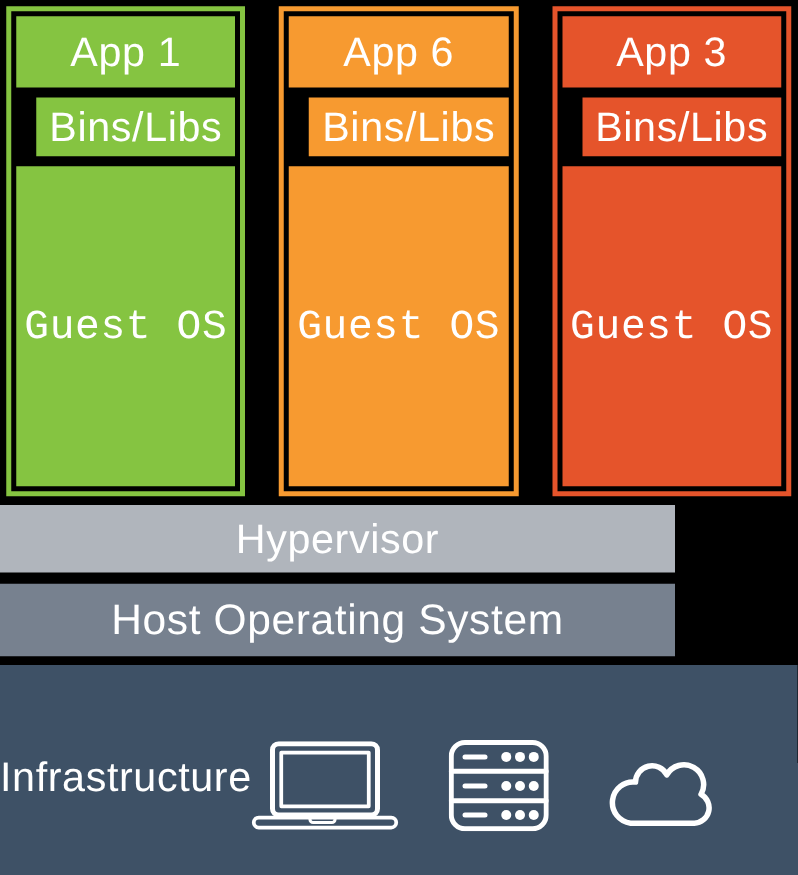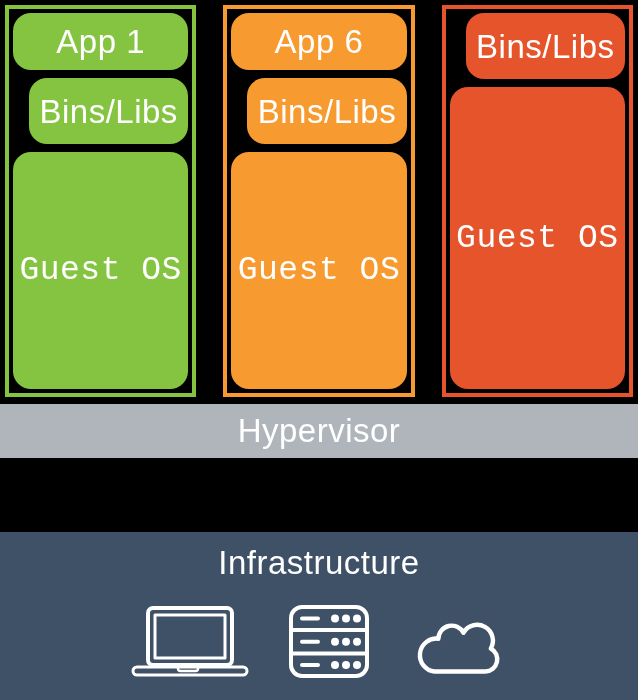--- a/index.html
+++ b/index.html
@@ -26,39 +26,38 @@
     background: var(--bg, #000);
   }
   .vm1 { --c: var(--vm1); }
   .vm2 { --c: var(--vm2); }
   .vm3 { --c: var(--vm3); }
   .box {
     background: var(--c);
     display: flex; align-items: center; justify-content: center;
     font-size: 33px; line-height: 1; color: var(--text, #fff);
     letter-spacing: 0.5px;
-    border-radius: 18px;
   }
   .box.app   { height: 57px; }
-  .box.bins  { height: 66px; margin-left: 16px; }
+  .box.bins  { height: 47px; margin-left: 16px; }
   .box.guest { flex: 1; font-family: Liberation Mono, monospace; }
 
   
   .layer {
-    position: absolute; left: 0; width: 638px;
+    position: absolute; left: 0; width: 540px;
     display: flex; align-items: center; justify-content: center;
     font-size: 33px; letter-spacing: 0.5px;
   }
   .hypervisor { top: 404px; height: 54px; background: var(--hypervisor); }
   .hostos     { top: 467px; height: 58px; background: var(--hostos); font-size: 34px; }
 
   .infra {
     position: absolute; left: 0; top: 532px; width: 638px; height: 168px;
     background: var(--infra);
-    display: flex; flex-direction: column; align-items: center;
+    display: flex; align-items: center;
   }
   .infra-title {
     margin-top: 13px;
     font-size: 33px; letter-spacing: 0.5px; line-height: 1.1;
   }
   .icons {
     margin-top: 24px;
     display: flex; align-items: flex-end; gap: 40px;
   }
   .icons svg { display: block; }
@@ -76,30 +75,34 @@
       <div class="box guest">Guest OS</div>
     </div>
 
     <div class="vm vm2">
       <div class="box app">App 6</div>
       <div class="box bins">Bins/Libs</div>
       <div class="box guest">Guest OS</div>
     </div>
 
     <div class="vm vm3">
+      <div class="box app">App 3</div>
       <div class="box bins">Bins/Libs</div>
       <div class="box guest">Guest OS</div>
     </div>
 
   </div>
 
   <div class="layer hypervisor">
     <span>Hypervisor</span>
   </div>
 
+  <div class="layer hostos">
+    <span>Host Operating System</span>
+  </div>
 
   <div class="infra">
     <div class="infra-title">Infrastructure</div>
 
     <div class="icons">
 
       <svg width="118" height="72" viewBox="0 0 118 72" fill="none" stroke="#FFFFFF" stroke-linecap="round" stroke-linejoin="round">
         <rect x="17" y="2" width="84" height="57" rx="5" stroke-width="4"></rect>
         <rect x="24" y="9" width="70" height="43" stroke-width="3"></rect>
         <rect x="2" y="61" width="114" height="8" rx="4" stroke-width="3"></rect>

